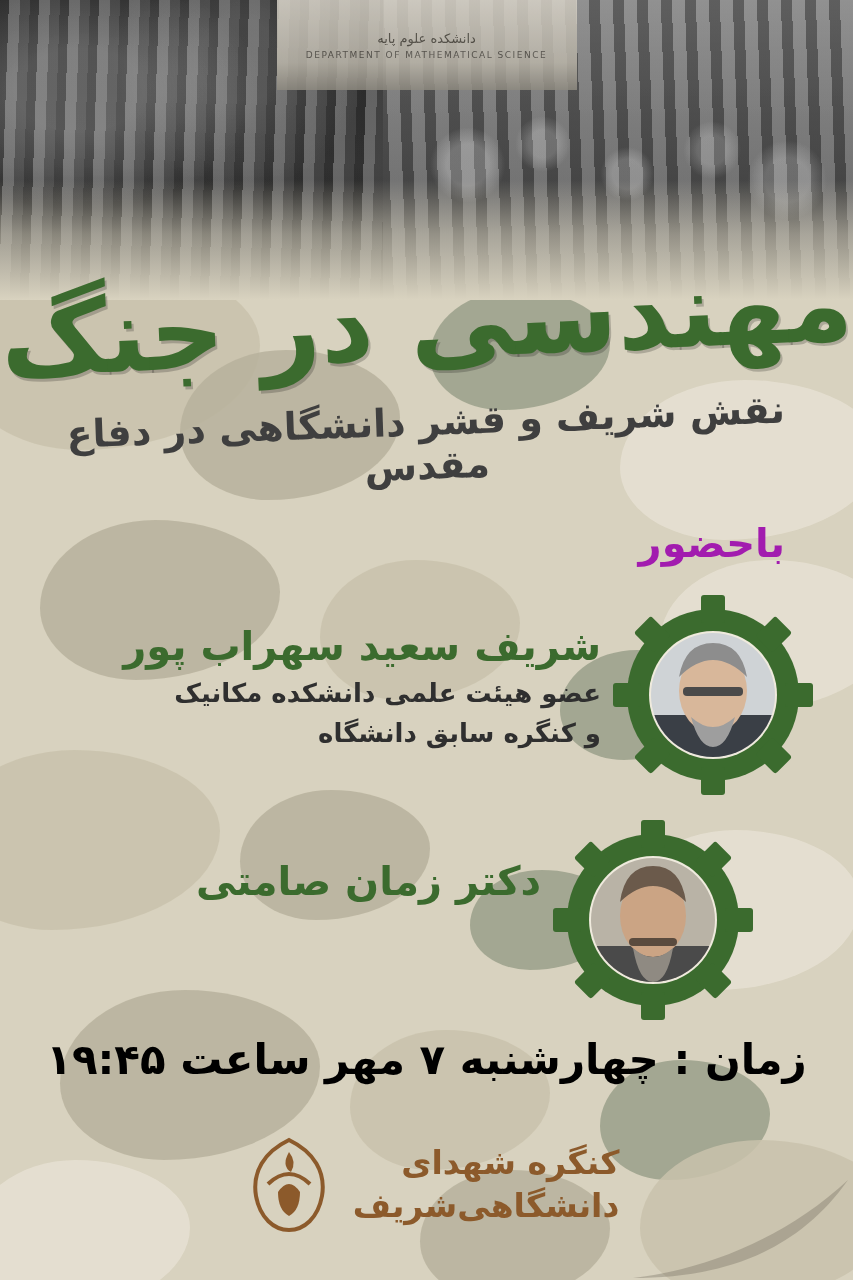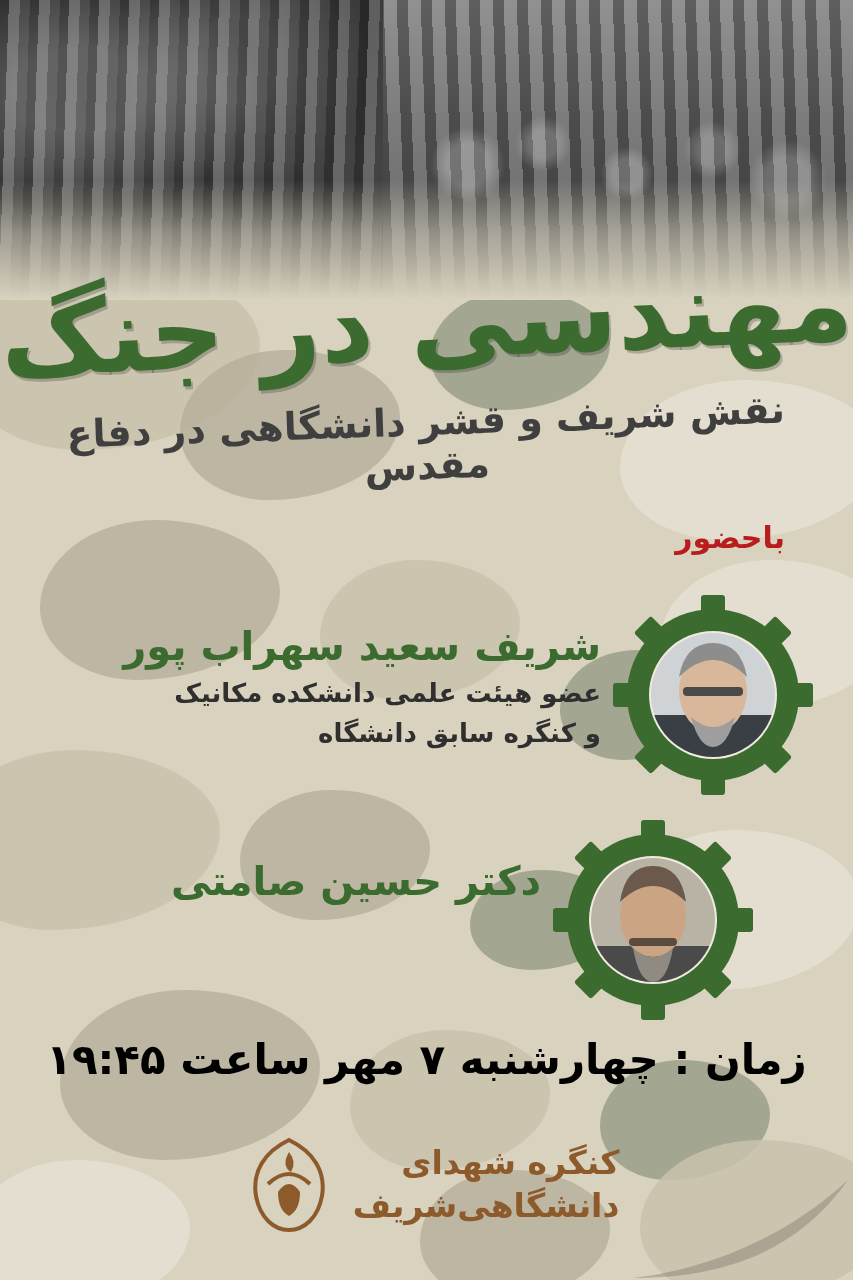--- a/index.html
+++ b/index.html
@@ -119,23 +119,23 @@
     font-size: 38px;
     font-weight: bold;
     color: #3f3f3f;
     transform: rotate(-2deg);
   }
 
   
   .presence {
     position: absolute;
     top: 520px; right: 68px;
-    font-size: 30px;
-    font-weight: bold;
-    color: #b91c1c;
+    font-size: 40px;
+    font-weight: bold;
+    color: #a21caf;
   }
 
   
   .speaker {
     position: absolute;
     width: 853px;
     height: 210px;
   }
   .speaker-1 { top: 595px; }
   .speaker-2 { top: 820px; }
@@ -230,20 +230,24 @@
     <div class="blob c1" style="width:200px;height:140px;left:350px;top:800px;"></div>
     <div class="blob c3" style="width:170px;height:120px;left:600px;top:830px;"></div>
     <div class="blob c4" style="width:220px;height:150px;left:-30px;top:930px;"></div>
     <div class="blob c2" style="width:190px;height:130px;left:420px;top:940px;"></div>
     <div class="blob c1" style="width:250px;height:160px;left:640px;top:910px;"></div>
   </div>
 
   <div class="photo-band">
     <div class="photo-left"></div>
     <div class="photo-right"></div>
+    <div class="dept-sign">
+      <div class="fa-line">دانشکده علوم پایه</div>
+      <div class="en-line">DEPARTMENT OF MATHEMATICAL SCIENCE</div>
+    </div>
     <div class="band-fade"></div>
   </div>
 
   <div class="title-wrap">
     <div class="main-title">مهندسی در جنگ</div>
     <div class="subtitle">نقش شریف و قشر دانشگاهی در دفاع مقدس</div>
   </div>
 
   <div class="presence">باحضور</div>
 
@@ -308,21 +312,21 @@
           <rect x="38" y="38" width="124" height="124" fill="#b9b3a6"></rect>
           <rect x="38" y="126" width="124" height="40" fill="#4a4a4a"></rect>
           <ellipse cx="100" cy="96" rx="33" ry="41" fill="#cba484"></ellipse>
           <path d="M67 82 q33 -32 66 0 q-5 -36 -33 -36 q-28 0 -33 36 z" fill="#6b5a4b"></path>
           <rect x="76" y="118" width="48" height="8" rx="4" fill="#5a4b3e"></rect>
           <path d="M80 128 q20 18 40 0 q-6 34 -20 34 q-14 0 -20 -34 z" fill="#8f8a82"></path>
         </g>
       </svg>
     </div>
     <div class="speaker-text s2-text">
-      <div class="sp-name">دکتر حسین صامتی</div>
+      <div class="sp-name">دکتر زمان صامتی</div>
     </div>
   </div>
 
   <div class="time-line">زمان : چهارشنبه ۷ مهر ساعت ۱۹:۴۵</div>
 
   <div class="footer">
     <div class="footer-text">
       <div>کنگره شهدای</div>
       <div>دانشگاهی‌شریف</div>
     </div>

